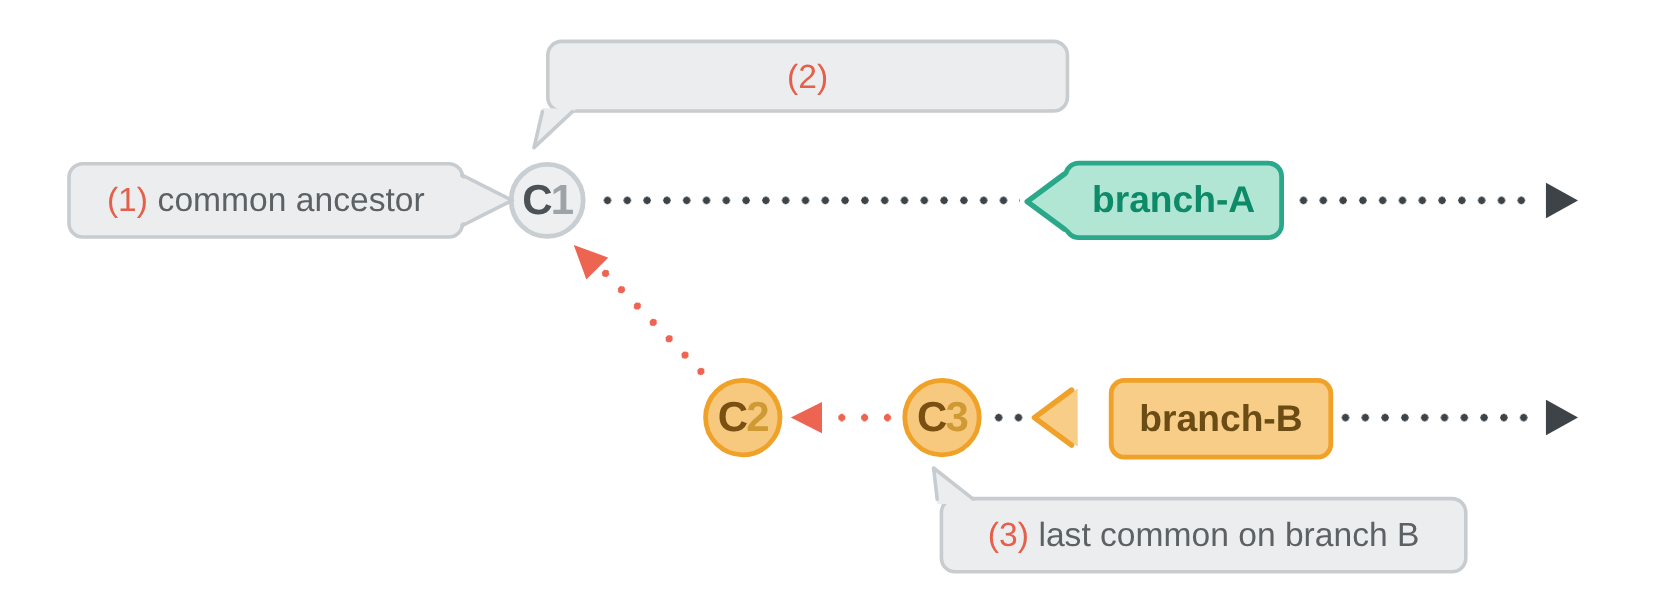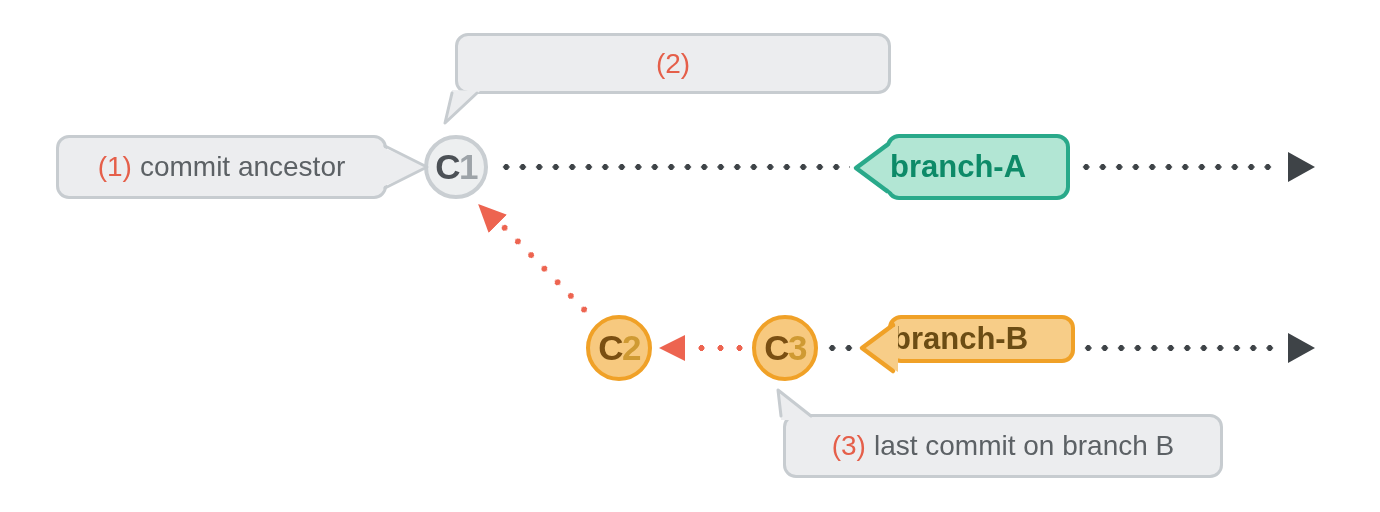--- a/index.html
+++ b/index.html
@@ -23,21 +23,21 @@
   }
   .node-gray{width:64px;height:64px;border:4px solid #c9ced2;background:#edeff0;}
   .node-orange{width:66px;height:66px;border:4px solid #f0a127;background:#f7c97f;}
   .node-gray .letter{color:#4c5156;}
   .node-gray .digit{color:#9da3a8;}
   .node-orange .letter{color:#7a4f12;}
   .node-orange .digit{color:#cf9a33;}
   
   .tag{
     position:absolute;box-sizing:border-box;border-radius:13px;
-    display:flex;align-items:center;
+    display:flex;align-items:center;justify-content:center;
     font-weight:bold;font-size:31px;z-index:3;
   }
   .tag-teal{border:4px solid #29a98a;background:#b2e6d4;color:#0d8a68;}
   .tag-orange{border:4px solid #f0a127;background:#f7cd88;color:#6b4c14;}
   .tag-tail{position:absolute;z-index:5;}
   
   .bubble{
     position:absolute;box-sizing:border-box;border:3px solid #c7ccd0;background:#ecedef;
     border-radius:13px;display:flex;align-items:center;justify-content:center;
     font-size:28px;color:#5c6165;z-index:6;white-space:nowrap;
@@ -79,47 +79,47 @@
   </div>
 
   <div class="tag tag-teal" style="left:886px;top:134px;width:184px;height:66px;">
     <span>branch-A</span>
   </div>
   <svg class="tag-tail" style="left:848px;top:138px;" width="48" height="60" viewBox="0 0 48 60">
     <path d="M44 6 L8 30 L44 54 Z" fill="#b2e6d4" stroke="none"></path>
     <path d="M39 7 L8 30 L39 53" fill="none" stroke="#29a98a" stroke-width="4.5" stroke-linejoin="round" stroke-linecap="round"></path>
   </svg>
 
-  <div class="tag tag-orange" style="left:888px;top:315px;width:187px;height:48px;">
+  <div class="tag tag-orange" style="left:924px;top:315px;width:187px;height:68px;">
     <span>branch-B</span>
   </div>
   <svg class="tag-tail" style="left:854px;top:318px;" width="48" height="60" viewBox="0 0 48 60">
     <path d="M44 6 L8 30 L44 54 Z" fill="#f7cd88" stroke="none"></path>
     <path d="M39 7 L8 30 L39 53" fill="none" stroke="#f0a127" stroke-width="4.5" stroke-linejoin="round" stroke-linecap="round"></path>
   </svg>
 
   <div class="bubble" style="left:56px;top:135px;width:331px;height:64px;">
     <span class="num">(1)</span>
-    <span class="lbl">commit ancestor</span>
+    <span class="lbl">common ancestor</span>
   </div>
   <svg class="bubble-tail" style="left:378px;top:141px;" width="52" height="52" viewBox="0 0 52 52">
     <path d="M2 5 L49 26 L2 47 Z" fill="#ecedef" stroke="none"></path>
     <path d="M7 5 L49 26 L7 47" fill="none" stroke="#c7ccd0" stroke-width="3" stroke-linejoin="round" stroke-linecap="round"></path>
   </svg>
 
   <div class="bubble" style="left:455px;top:33px;width:436px;height:61px;">
     <span class="num">(2)</span>
   </div>
   <svg class="bubble-tail" style="left:440px;top:89px;" width="44" height="36" viewBox="0 0 44 36">
     <path d="M12 1 L5 34 L40 2 Z" fill="#ecedef" stroke="none"></path>
     <path d="M12 4 L5 34 L37 4" fill="none" stroke="#c7ccd0" stroke-width="3" stroke-linejoin="round" stroke-linecap="round"></path>
   </svg>
 
   <div class="bubble" style="left:783px;top:414px;width:440px;height:64px;">
     <span class="num">(3)</span>
-    <span class="lbl">last commit on branch B</span>
+    <span class="lbl">last common on branch B</span>
   </div>
   <svg class="bubble-tail" style="left:768px;top:385px;" width="48" height="36" viewBox="0 0 48 36">
     <path d="M13 35 L10 5 L46 35 Z" fill="#ecedef" stroke="none"></path>
     <path d="M13 31 L10 5 L43 31" fill="none" stroke="#c7ccd0" stroke-width="3" stroke-linejoin="round" stroke-linecap="round"></path>
   </svg>
 
 </div>
 
 </body></html>

